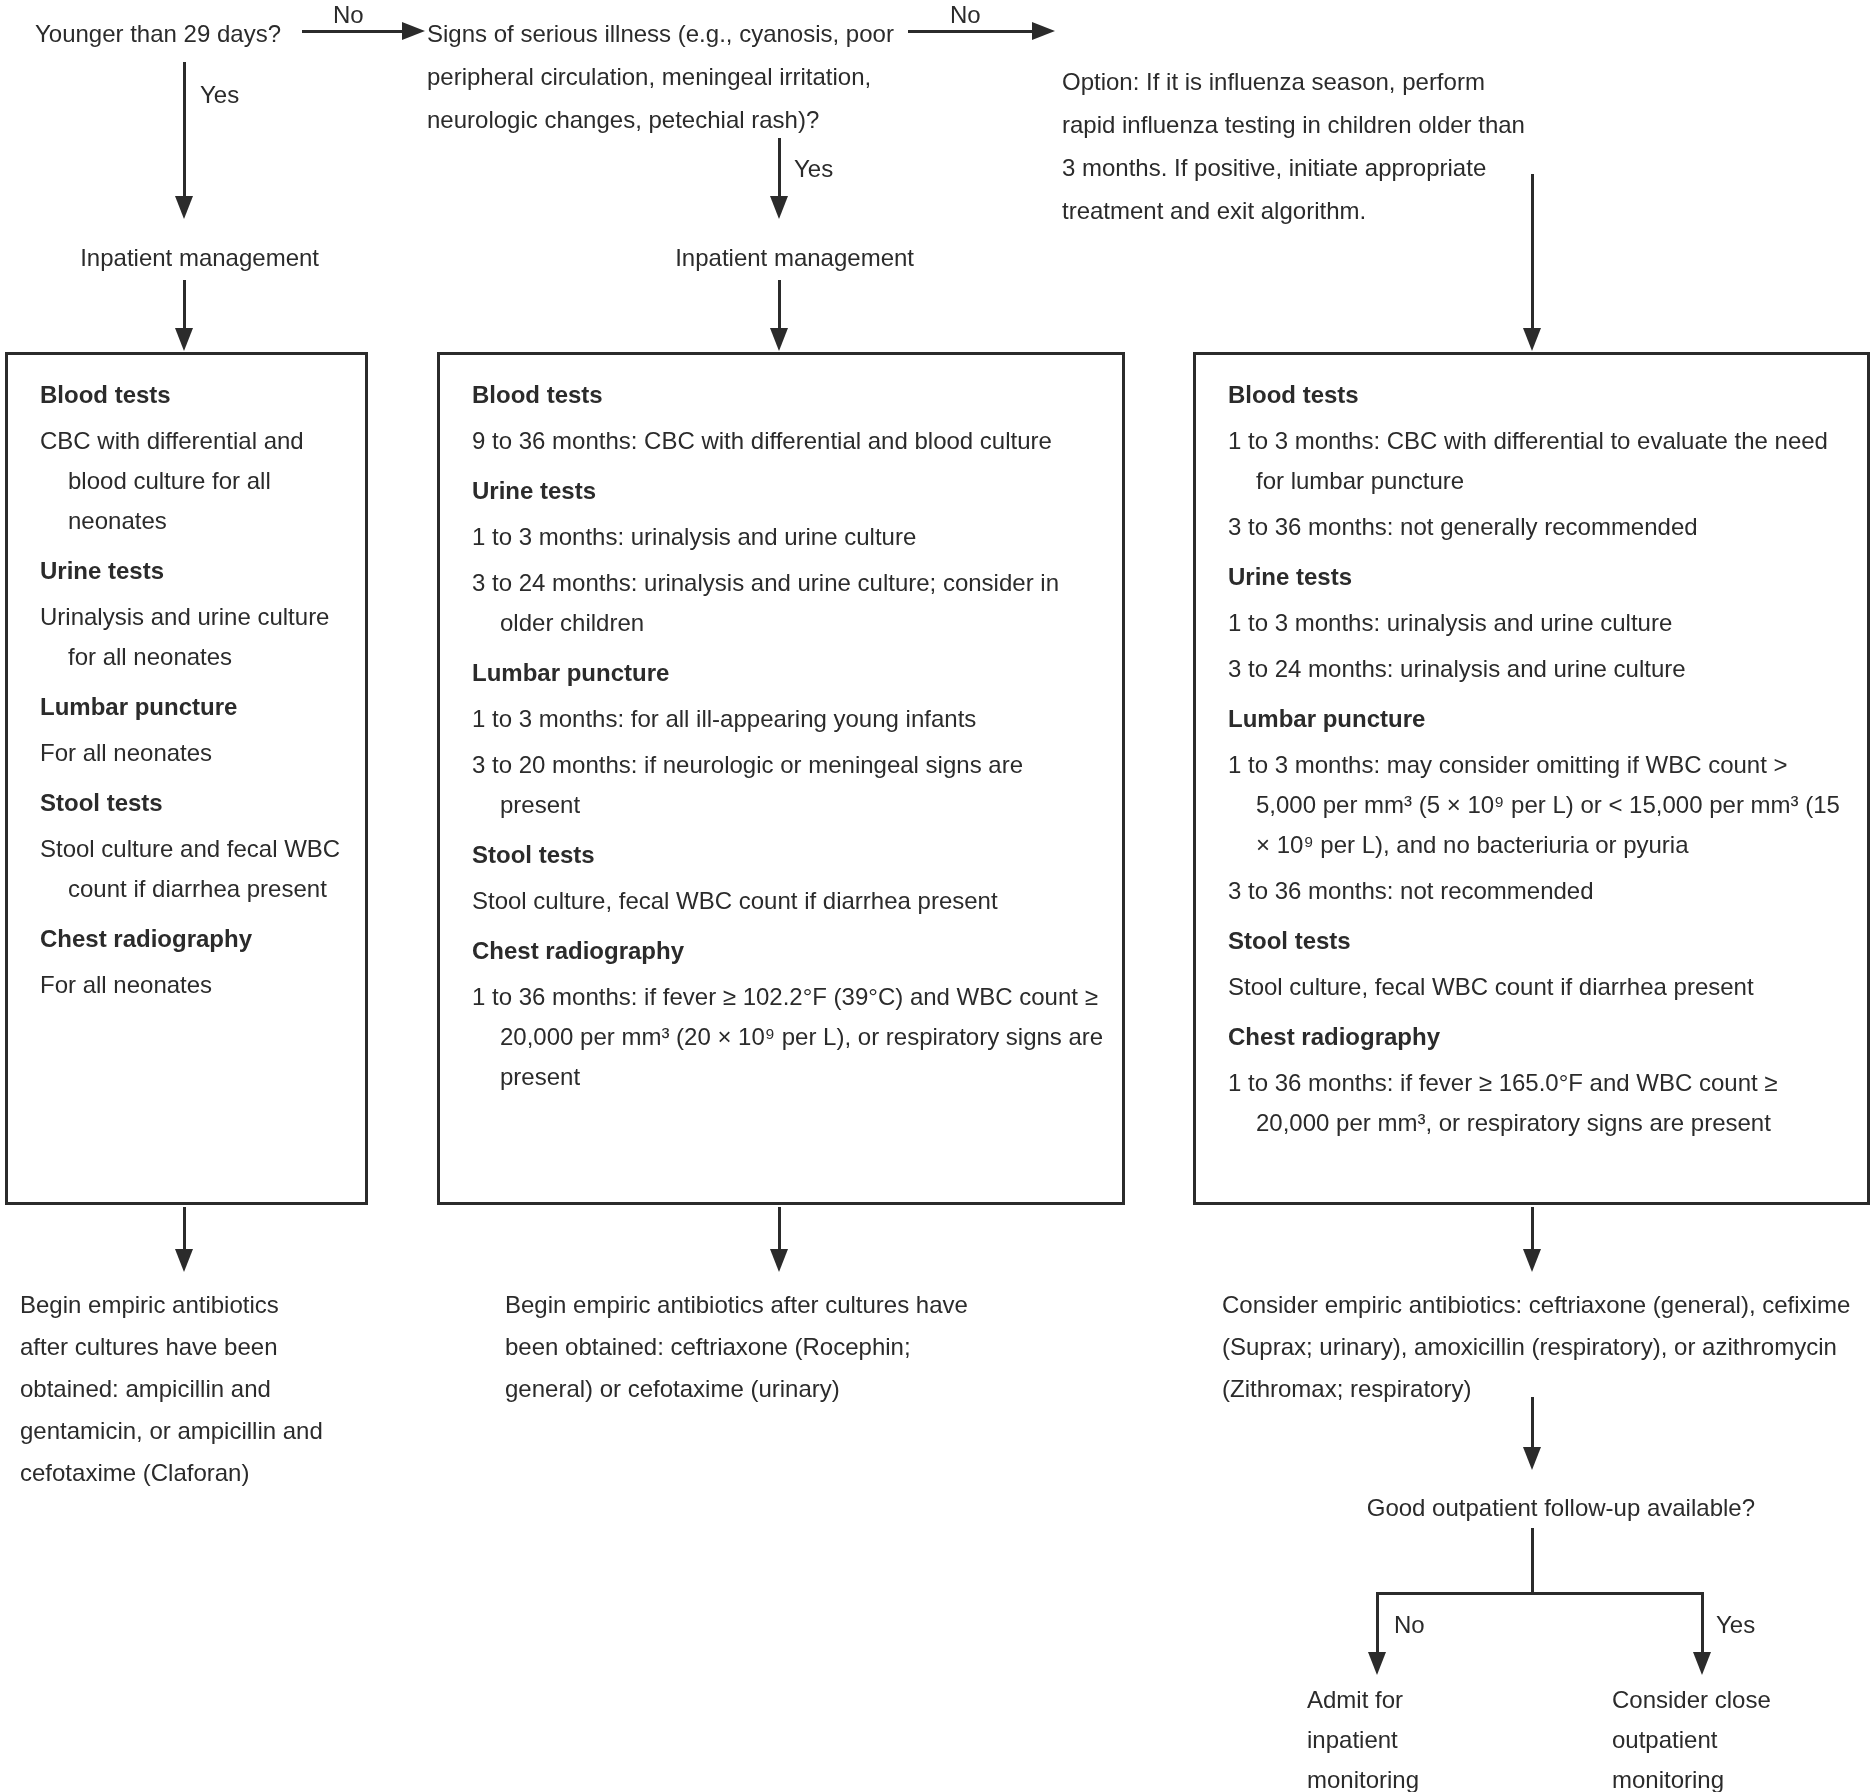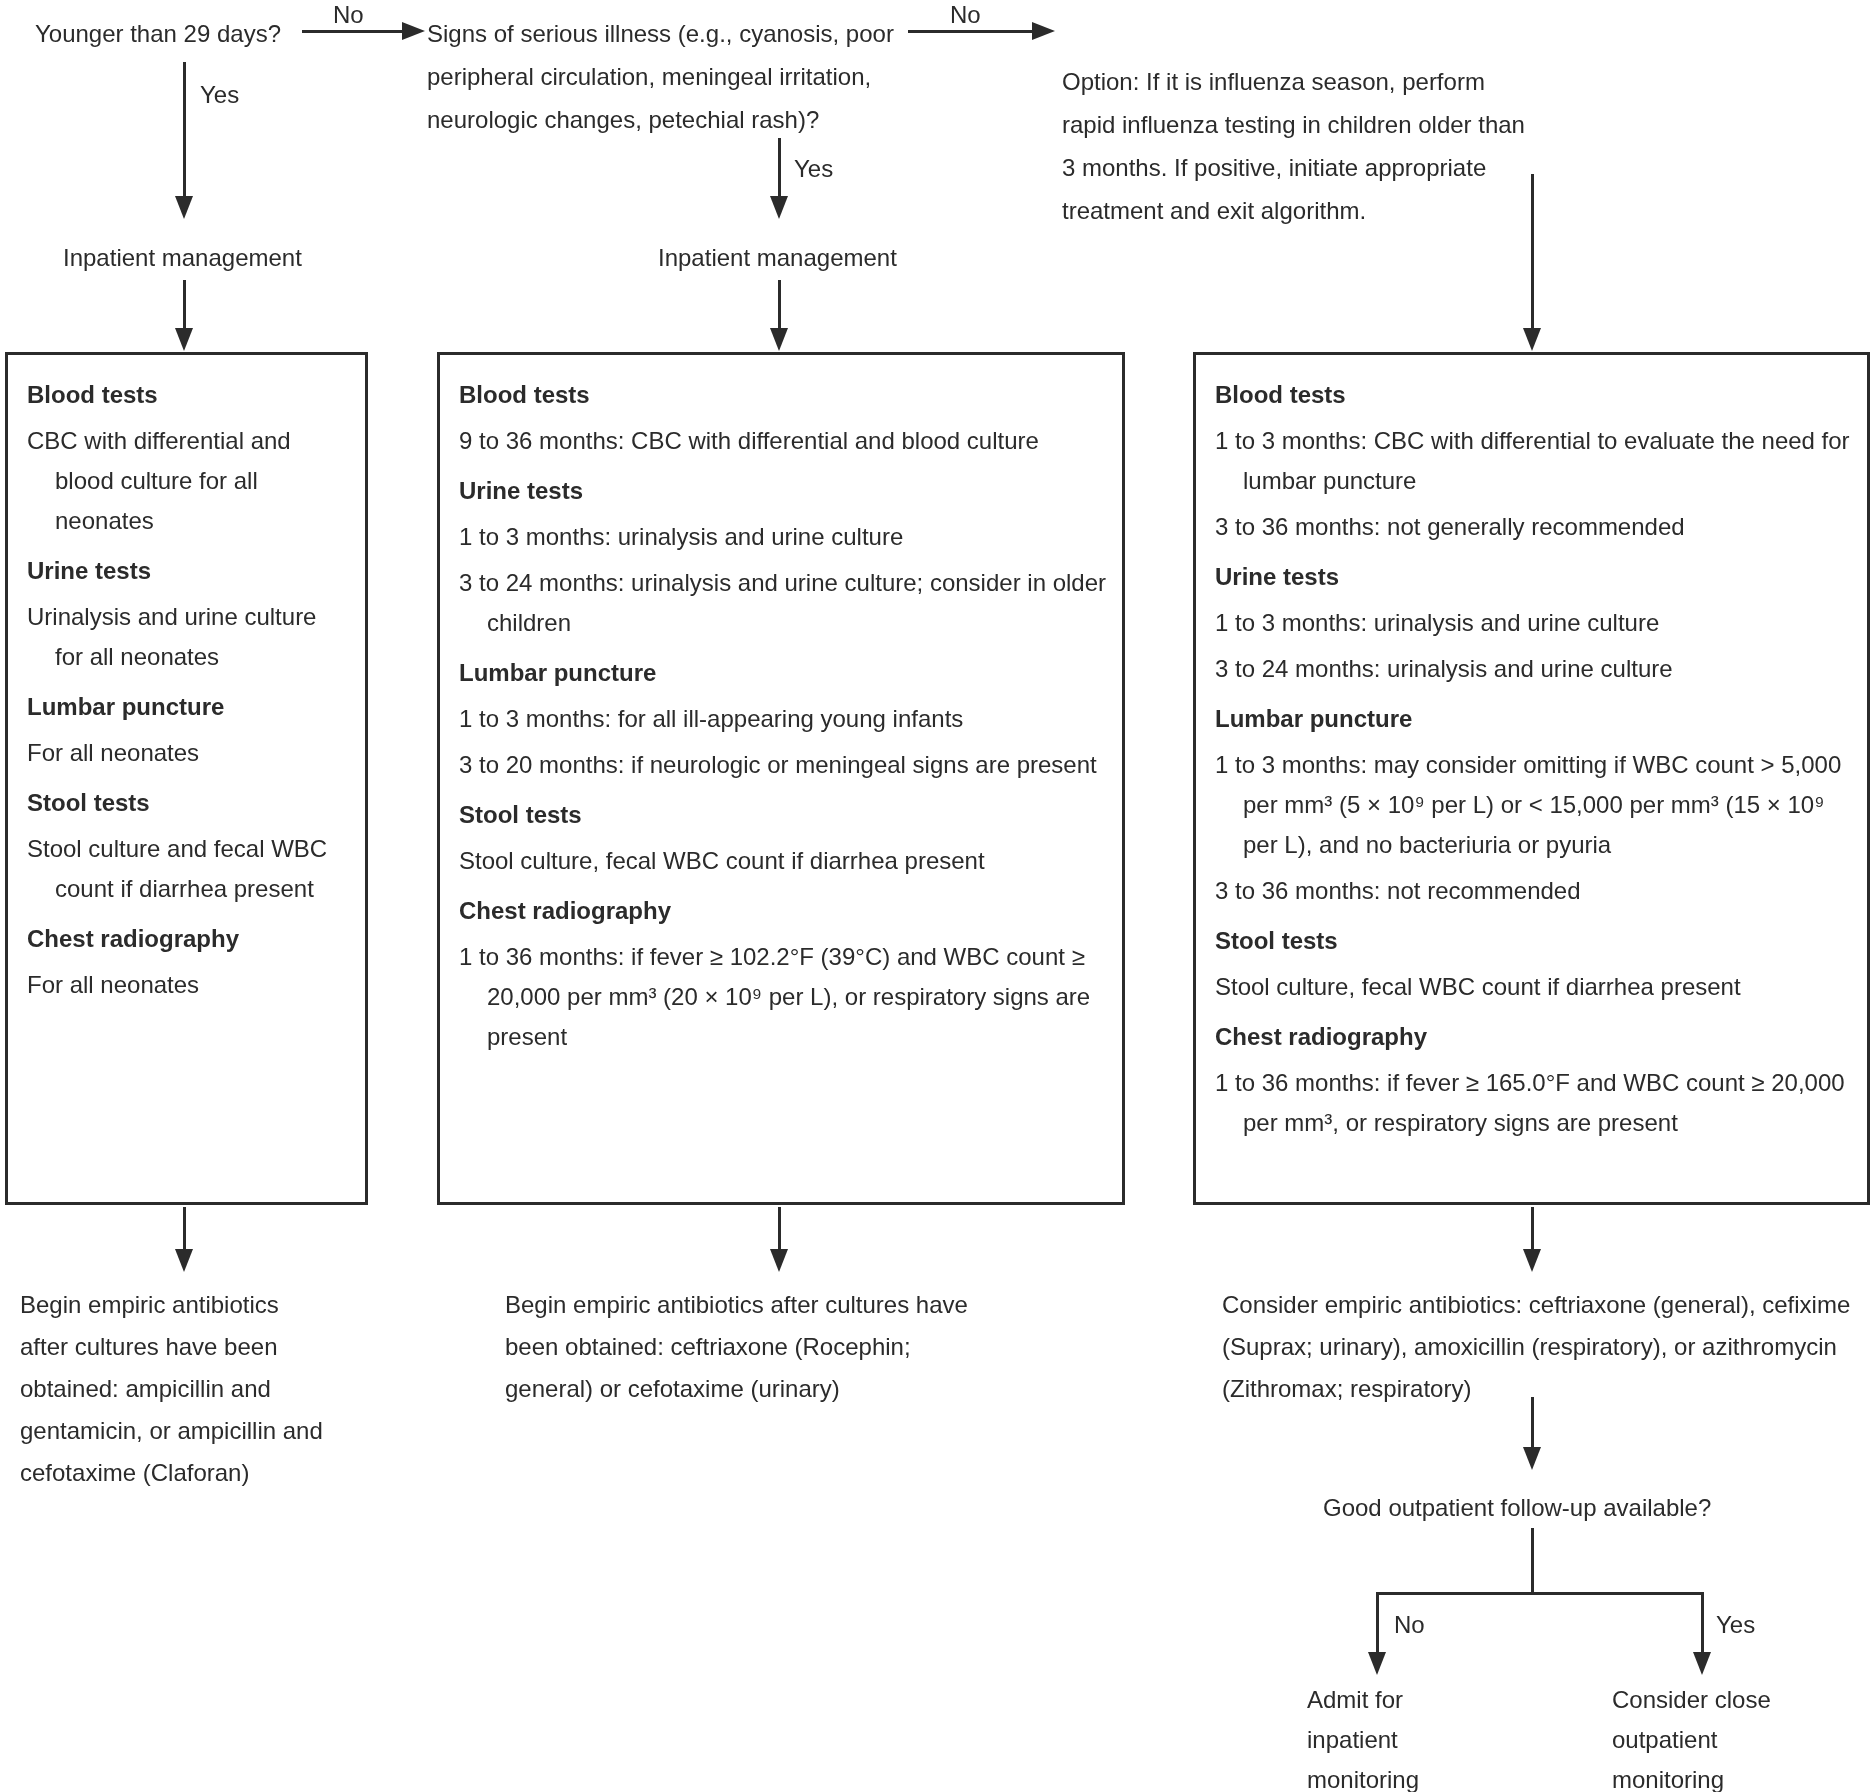--- a/index.html
+++ b/index.html
@@ -8,31 +8,31 @@
     width:1875px;height:1792px;
     background:#ffffff;
     font-family:"Liberation Sans","DejaVu Sans",sans-serif;
     color:#2b2b2b;
     font-size:24px;
     overflow:hidden;
     border-radius:7px;
   }
   .t{position:absolute;line-height:43px;}
   .lbl{position:absolute;line-height:26px;}
-  .ctr{text-align:left;}
+  .ctr{text-align:right;margin-left:12px;}
   .vl{position:absolute;width:3px;background:#2b2b2b;}
   .hl{position:absolute;height:3px;background:#2b2b2b;}
   .ah-d{position:absolute;width:0;height:0;
         border-left:9px solid transparent;border-right:9px solid transparent;
         border-top:23px solid #2b2b2b;}
   .ah-r{position:absolute;width:0;height:0;
         border-top:9px solid transparent;border-bottom:9px solid transparent;
         border-left:23px solid #2b2b2b;}
   .bx{position:absolute;border:3px solid #2b2b2b;background:#ffffff;
-      box-sizing:border-box;padding:20px 16px 0 19px;}
+      box-sizing:border-box;padding:20px 16px 0 32px;}
   .bx .h{font-weight:bold;margin-top:10px;line-height:40px;}
   .bx .b{margin-top:6px;line-height:40px;padding-left:28px;text-indent:-28px;}
   .bx .h:first-child{margin-top:0;}
 
   #q1{left:35px;top:12px;width:290px;}
   #no1-line{left:302px;top:30px;width:102px;}
   #no1-head{left:402px;top:22px;}
   #no1-label{left:333px;top:2px;}
   #q2{left:427px;top:12px;width:478px;}
   #no2-line{left:908px;top:30px;width:126px;}

